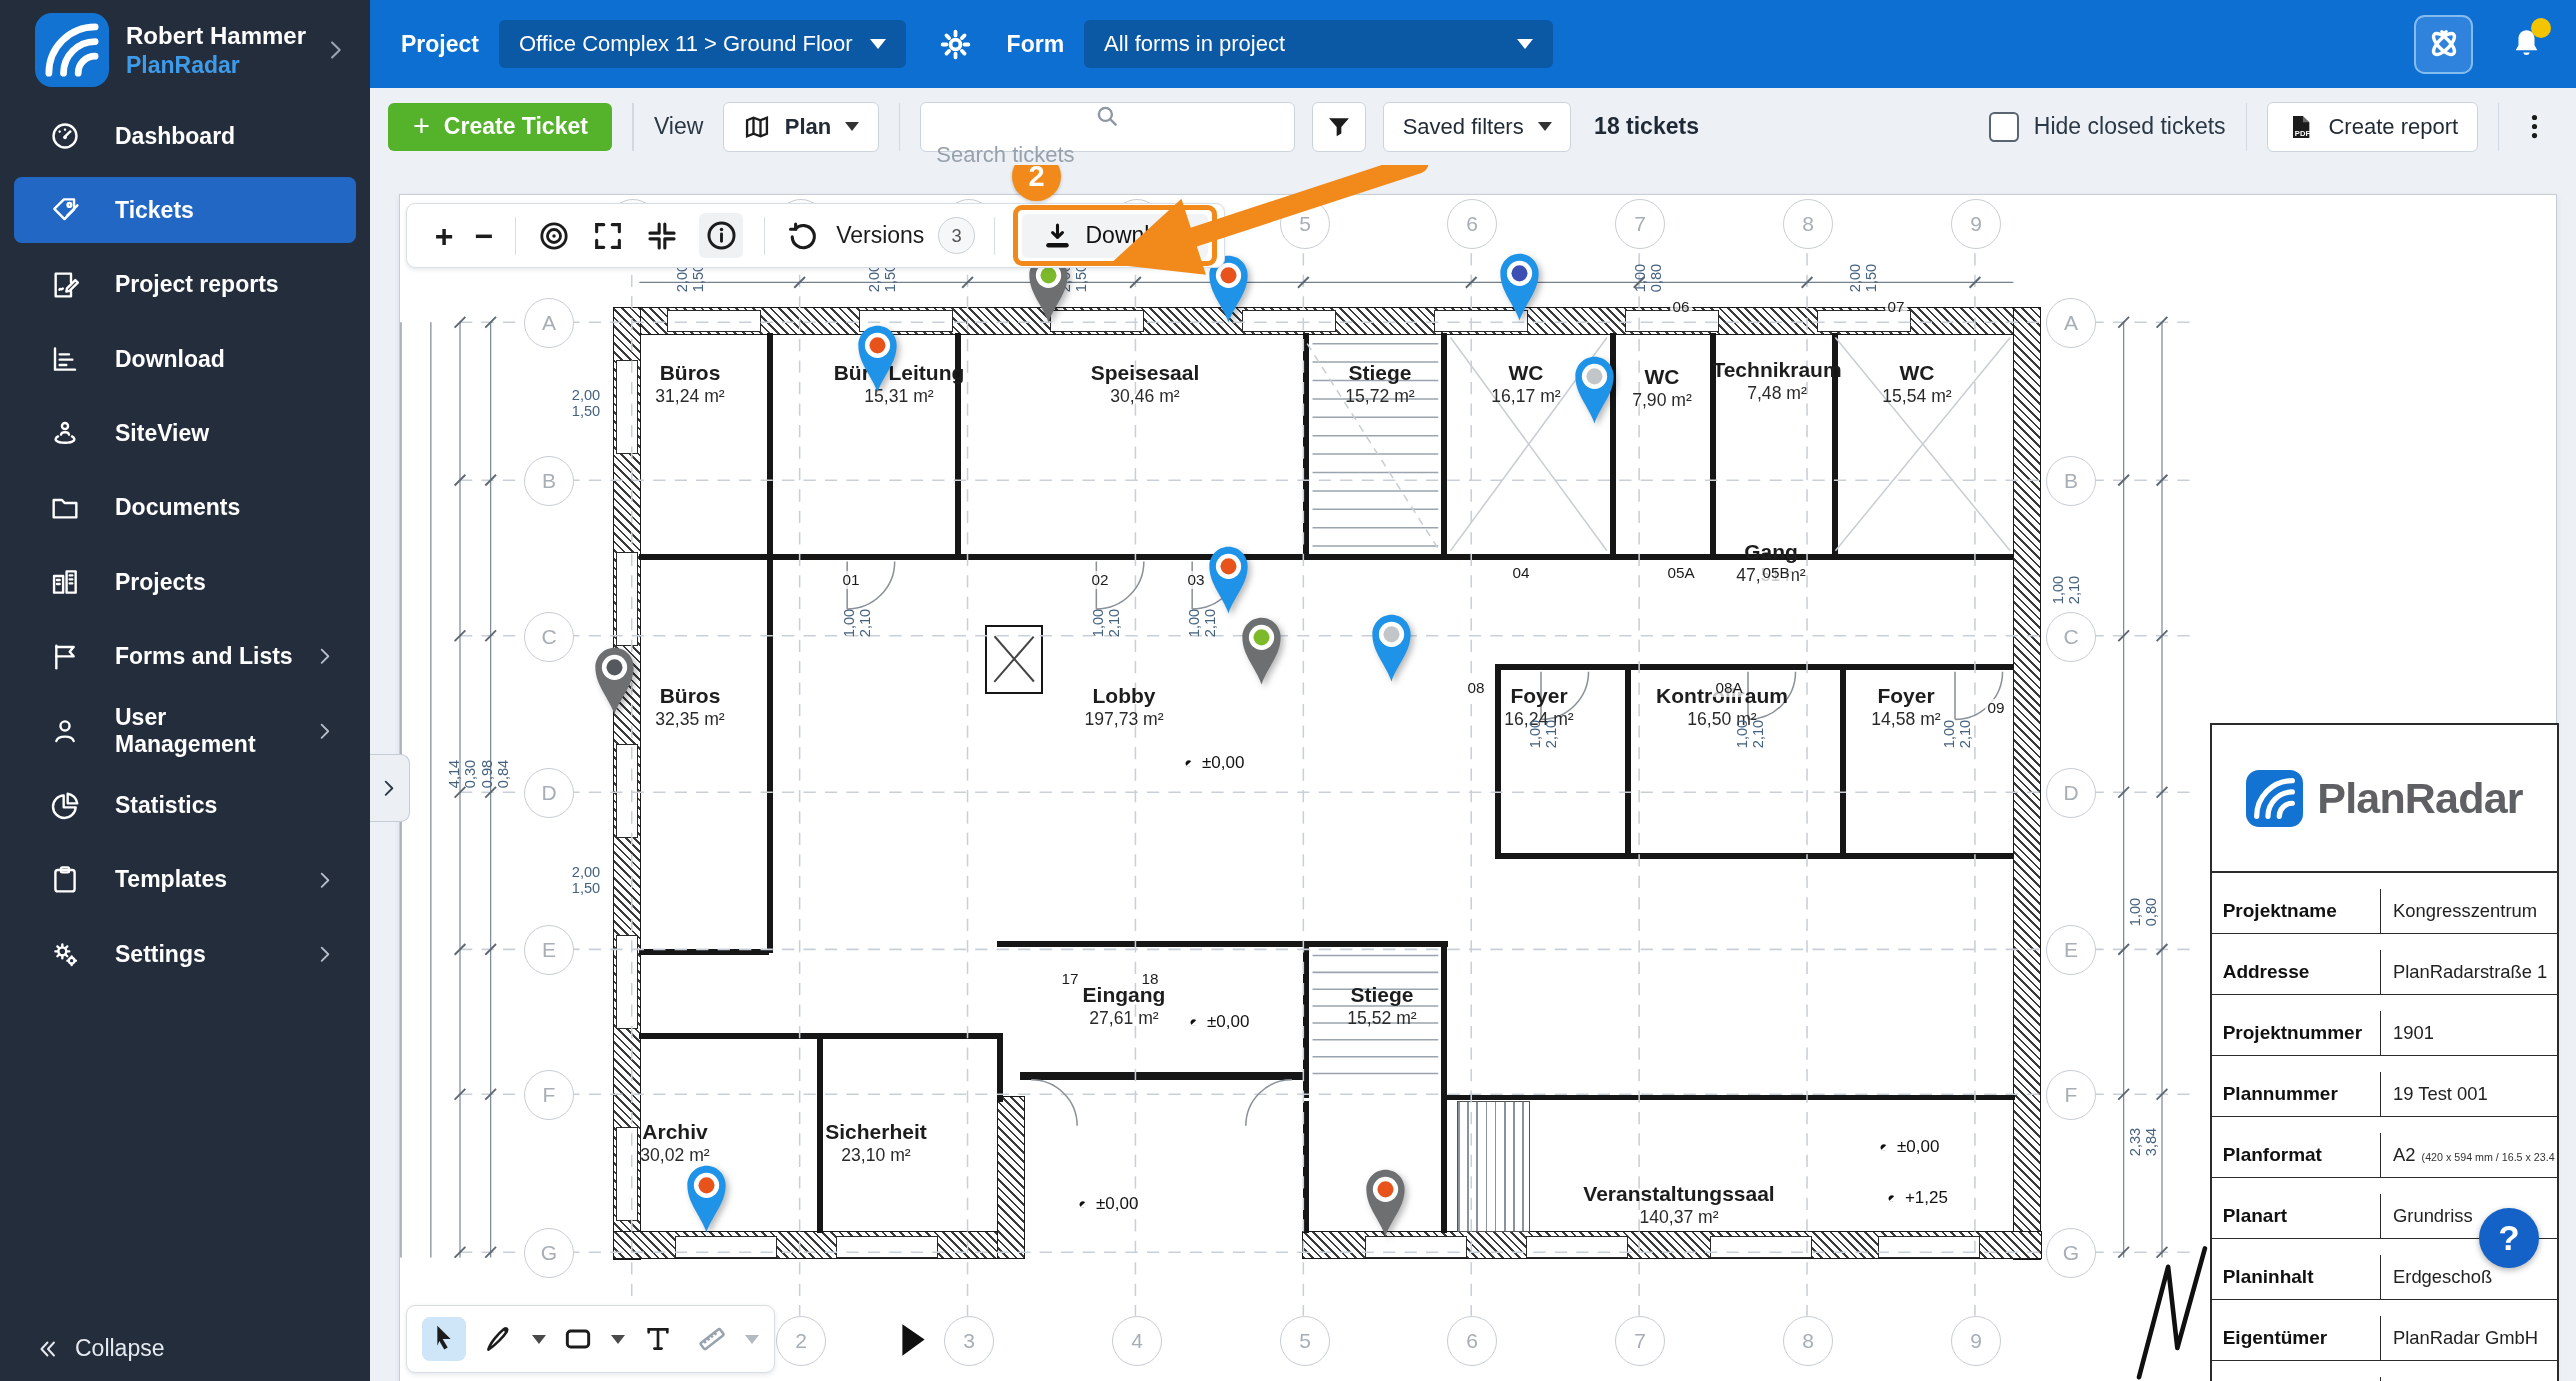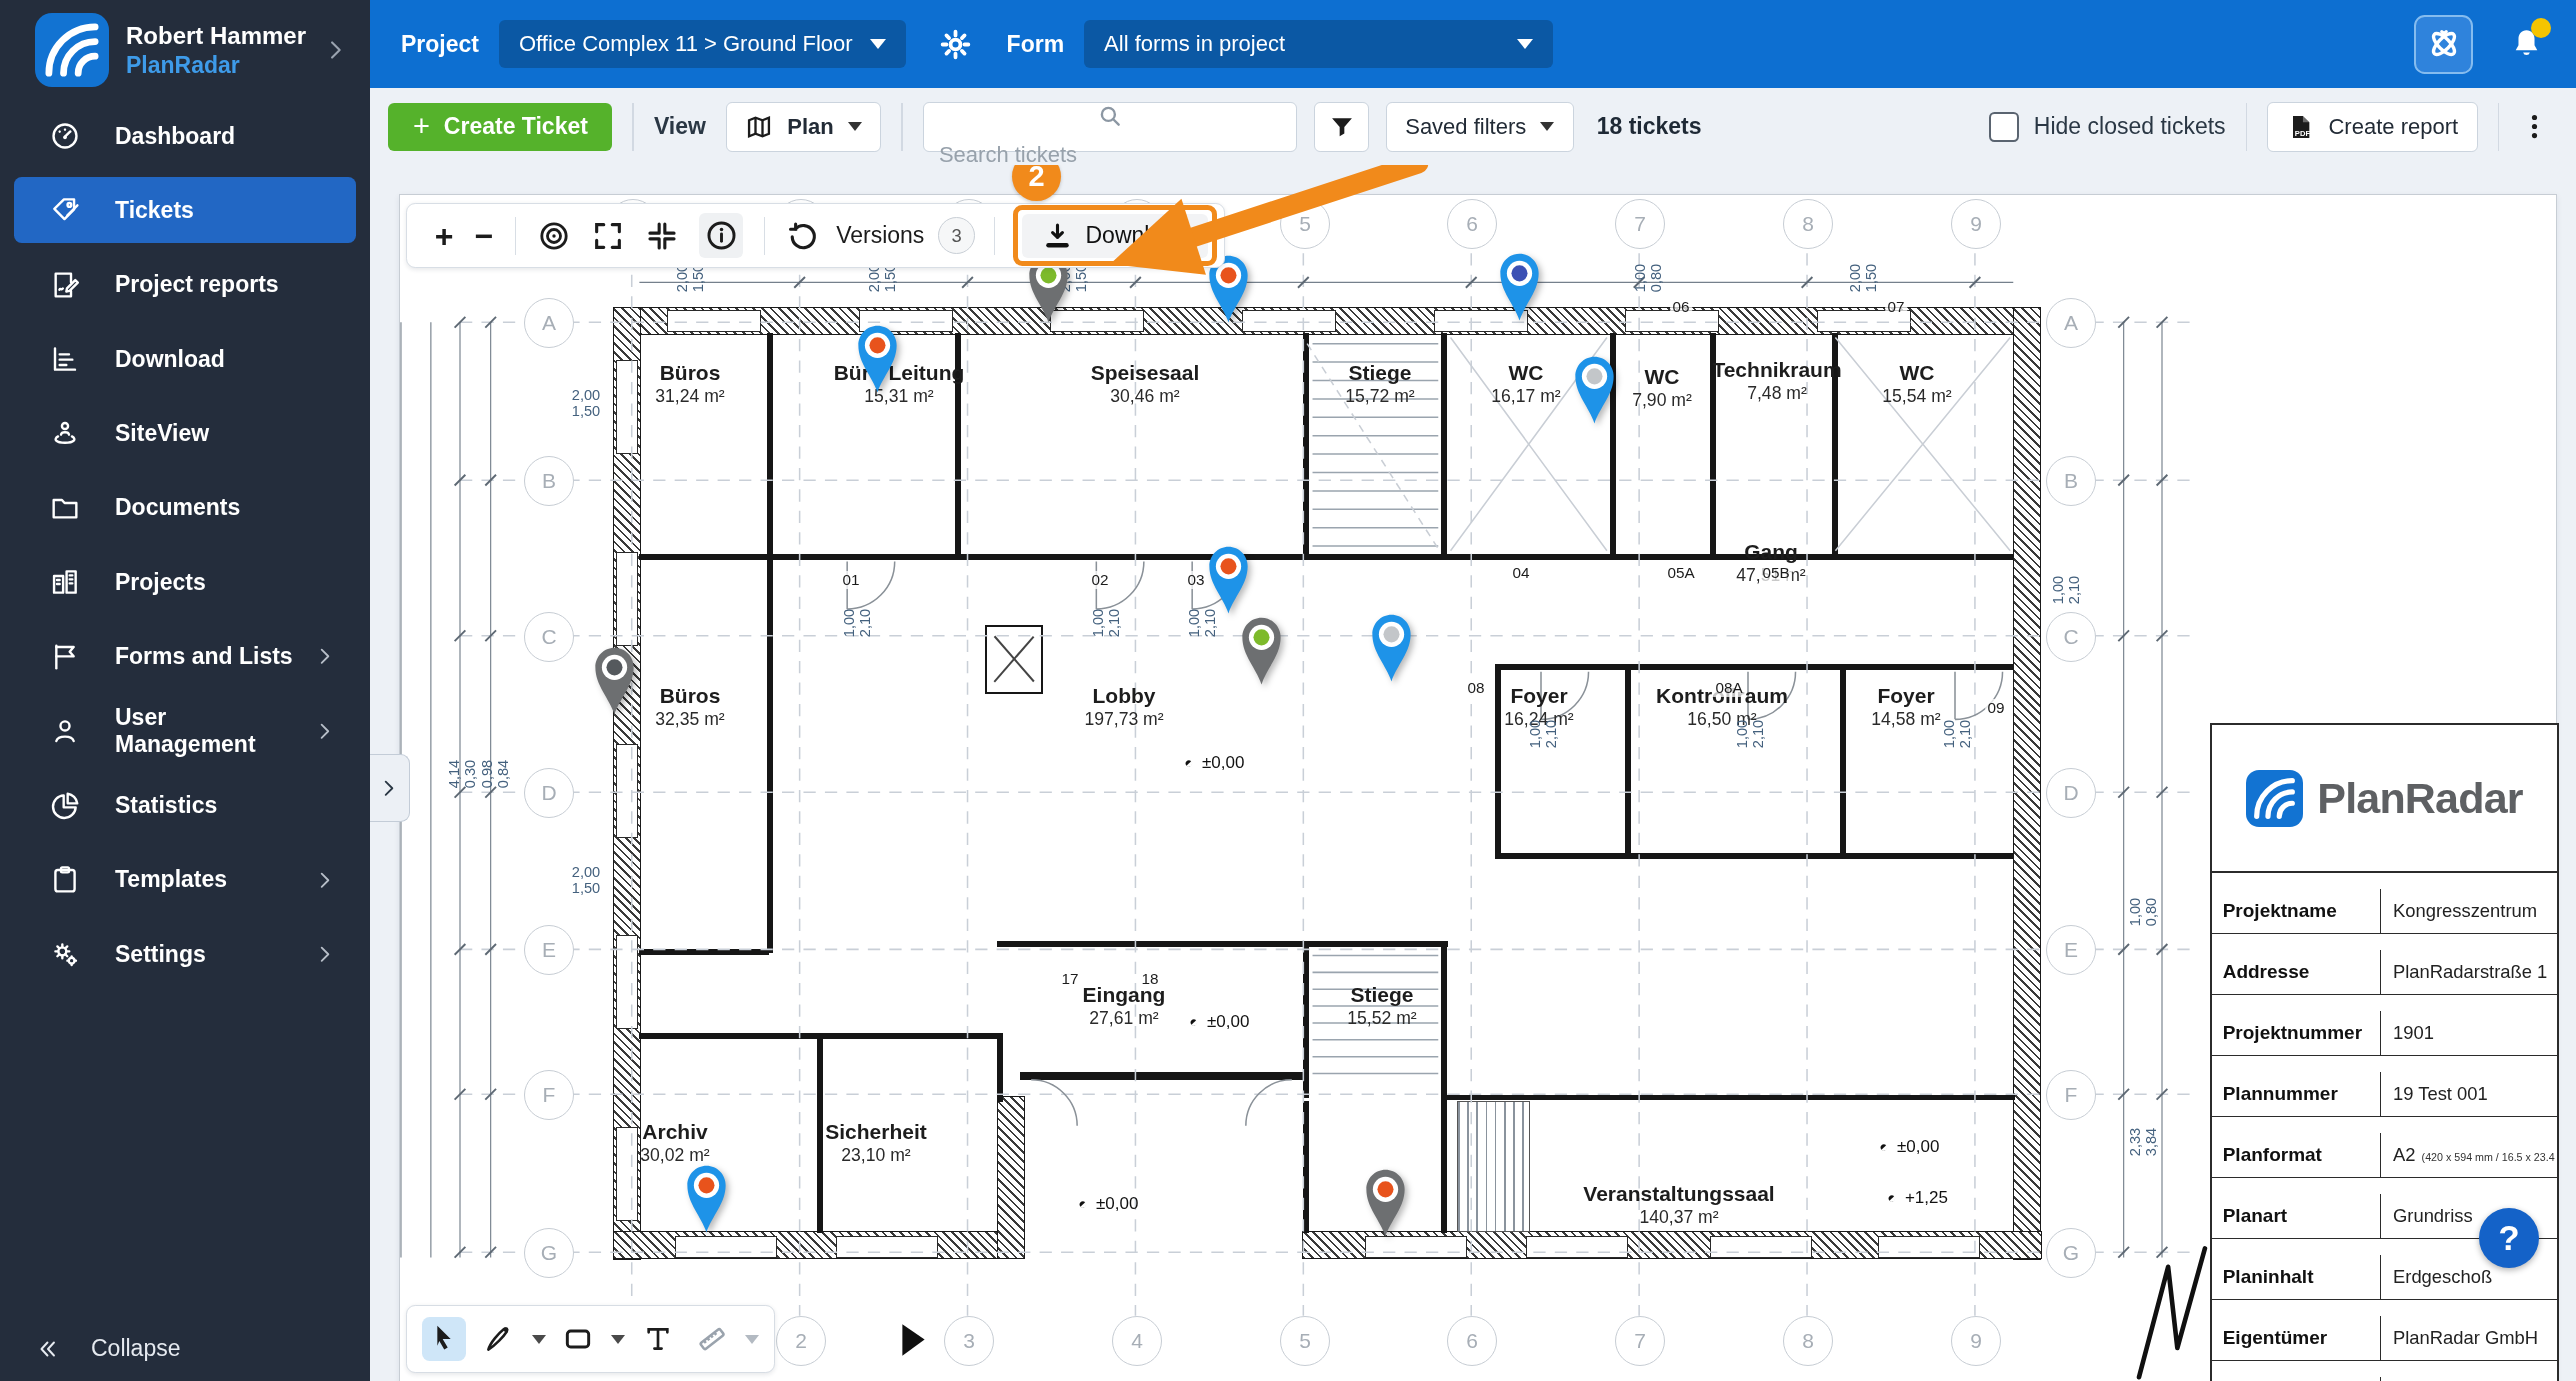--- a/index.html
+++ b/index.html
@@ -15,41 +15,41 @@
   .sb-logo{width:74px;height:74px;margin-left:35px;}
   .sb-names{margin-left:17px;}
   .sb-user{color:#fff;font-size:24px;font-weight:600;line-height:31px;}
   .sb-brand{color:#3E9BE9;font-size:23px;font-weight:700;line-height:29px;}
   .sb-chev{width:28px;height:28px;color:#9AA3B0;margin-left:auto;margin-right:21.5px;}
   #nav{position:absolute;left:0;top:103px;right:0;display:flex;flex-direction:column;gap:8.4px;}
   .nav-item{height:66px;margin:0 14px;border-radius:7.7px;display:flex;align-items:center;padding-left:35px;padding-right:20px;color:#fff;font-size:23px;font-weight:600;cursor:pointer;}
   .nav-item.active{background:#2267C4;}
   .nav-ic{width:32px;height:32px;margin-right:34px;color:#fff;flex:none;}
   .nav-chev{width:24.5px;height:24.5px;margin-left:auto;color:#B7BEC8;}
-  .sb-collapse{position:absolute;left:35px;bottom:20px;display:flex;align-items:center;gap:30px;color:#E6EAF0;font-size:23px;cursor:pointer;}
+  .sb-collapse{position:absolute;left:35px;bottom:20px;display:flex;align-items:center;gap:14px;color:#E6EAF0;font-size:23px;cursor:pointer;}
   .sb-collapse .ic{width:26px;height:26px;}
 
   
   #topbar{position:absolute;left:370px;top:0;width:2206px;height:88px;background:#0D6FD1;display:flex;align-items:center;z-index:55;}
   .tb-label{color:#fff;font-weight:700;font-size:23px;}
   .tb-pill{background:#0B58A4;border-radius:6.1px;height:48px;display:flex;align-items:center;padding:0 20px;color:#fff;font-size:22px;cursor:pointer;}
   .caret{width:0;height:0;border-left:8.4px solid transparent;border-right:8.4px solid transparent;border-top:10px solid #fff;margin-left:17px;}
   .tb-gear{width:35px;height:35px;color:#fff;margin-left:32px;cursor:pointer;}
   .tb-right{margin-left:auto;display:flex;align-items:center;}
   .connect-btn{width:55px;height:55px;border-radius:10.7px;background:#2F83DC;border:2.3px solid #85BCEF;color:#fff;display:flex;align-items:center;justify-content:center;cursor:pointer;}
   .connect-btn .ic{width:40px;height:40px;}
   .bell-wrap{position:relative;margin-left:35px;margin-right:31px;width:37px;height:40px;color:#fff;cursor:pointer;}
   .bell-dot{position:absolute;right:-6.1px;top:-6.1px;width:20px;height:20px;border-radius:50%;background:#F5C400;}
 
   
   #toolbar{position:absolute;left:370px;top:88px;width:2206px;height:77px;background:#EDF1F6;display:flex;align-items:center;z-index:55;}
   .btn-green{background:#55B22B;color:#fff;font-size:23px;font-weight:600;height:48px;border-radius:6.1px;display:flex;align-items:center;gap:14px;padding:0 24.5px;margin-left:18.4px;cursor:pointer;}
   .plus{font-size:29px;font-weight:400;line-height:23px;}
   .vdiv{width:1.5px;height:48px;background:#D2D9E2;margin:0 20px;flex:none;}
-  .lab{font-size:23px;font-weight:700;color:#2A3744;text-align:right;}
+  .lab{font-size:23px;font-weight:400;color:#2A3744;text-align:right;}
   .btn-white{background:#fff;border:1.5px solid #CBD4DE;border-radius:6.1px;height:48px;display:flex;align-items:center;gap:14px;padding:0 18.4px;font-size:22px;font-weight:600;color:#222b36;cursor:pointer;}
   .btn-white .ic{width:28px;height:28px;color:#1c1c1c;}
   .caret-d{width:0;height:0;border-left:7.7px solid transparent;border-right:7.7px solid transparent;border-top:9.2px solid #333;}
   .search{width:342px;background:#fff;border:1.5px solid #CBD4DE;border-radius:6.1px;height:48px;display:flex;align-items:center;padding:0 15.3px;gap:12.3px;flex-direction:column;}
   .search .ic{width:26px;height:26px;color:#8C97A3;flex:none;}
   .search input{border:none;outline:none;font-size:22px;color:#333;width:100%;font-family:"Liberation Sans",sans-serif;background:transparent;}
   .search input::placeholder{color:#97A1AB;}
   .count{font-size:23px;font-weight:600;color:#1E2935;margin-left:23px;}
   .right-group{margin-left:auto;display:flex;align-items:center;}
   .cb{width:26px;height:26px;border:2.3px solid #5A6470;border-radius:5.4px;background:#fff;cursor:pointer;flex:none;}

